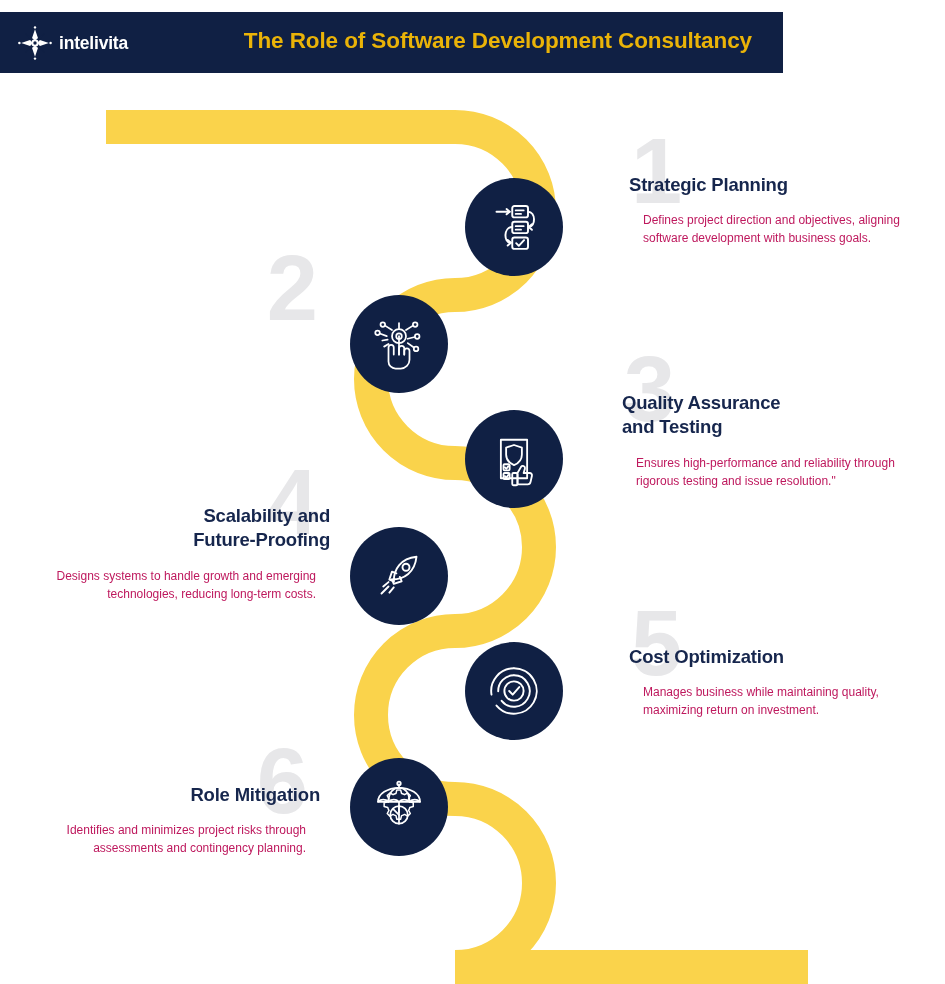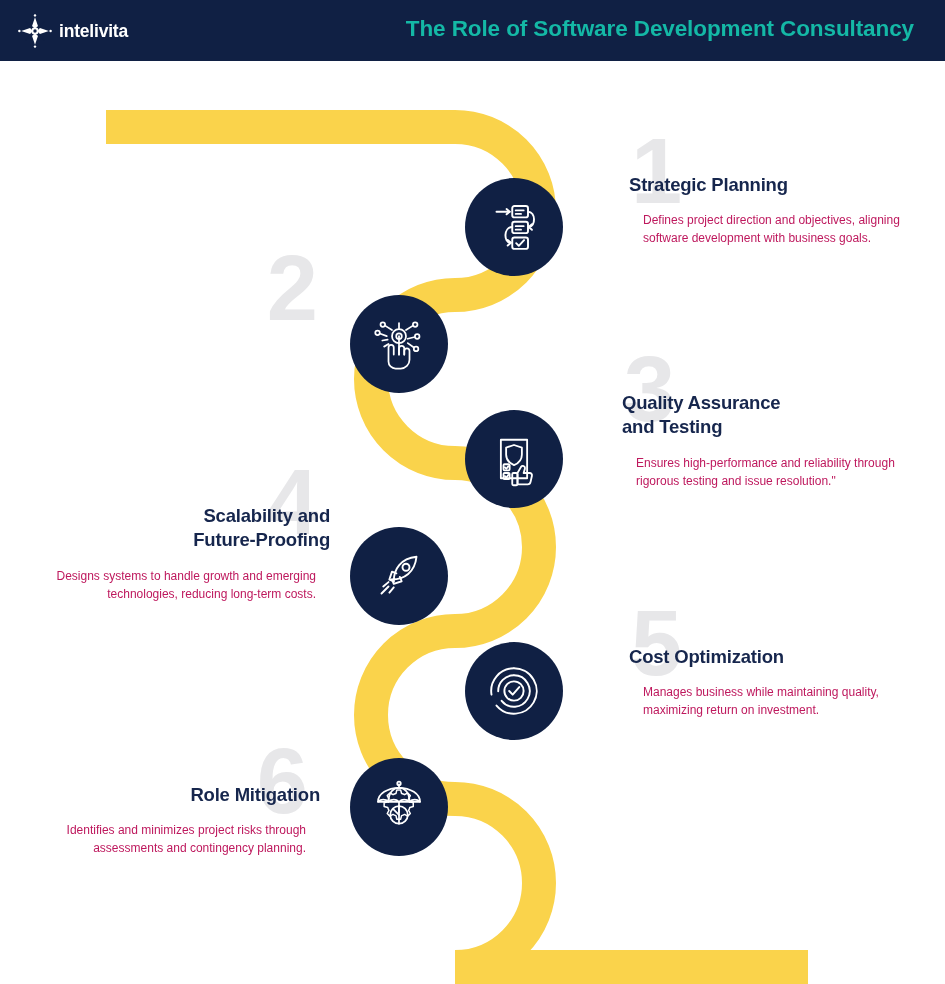--- a/index.html
+++ b/index.html
@@ -14,22 +14,22 @@
     position: relative;
     width: 945px;
     height: 984px;
     background: #ffffff;
     overflow: hidden;
   }
 
   
   #header {
     position: absolute;
-    left: 0; top: 0;
-    width: 945px;
+    left: 0; top: 12px;
+    width: 783px;
     height: 61px;
     background: #102044;
     display: flex;
     align-items: center;
   }
   #logo-group {
     position: absolute;
     left: 18px;
     top: 14px;
     display: flex;
@@ -40,21 +40,21 @@
   #logo-word {
     color: #ffffff;
     font-size: 17.5px;
     font-weight: bold;
     letter-spacing: -0.2px;
   }
   #header-title {
     position: absolute;
     right: 31px;
     top: 16px;
-    color: #14b8a6;
+    color: #eab308;
     font-size: 22.5px;
     font-weight: bold;
     letter-spacing: -0.1px;
     white-space: nowrap;
   }
 
   
   #canvas {
     position: absolute;
     left: 0; top: 61px;

